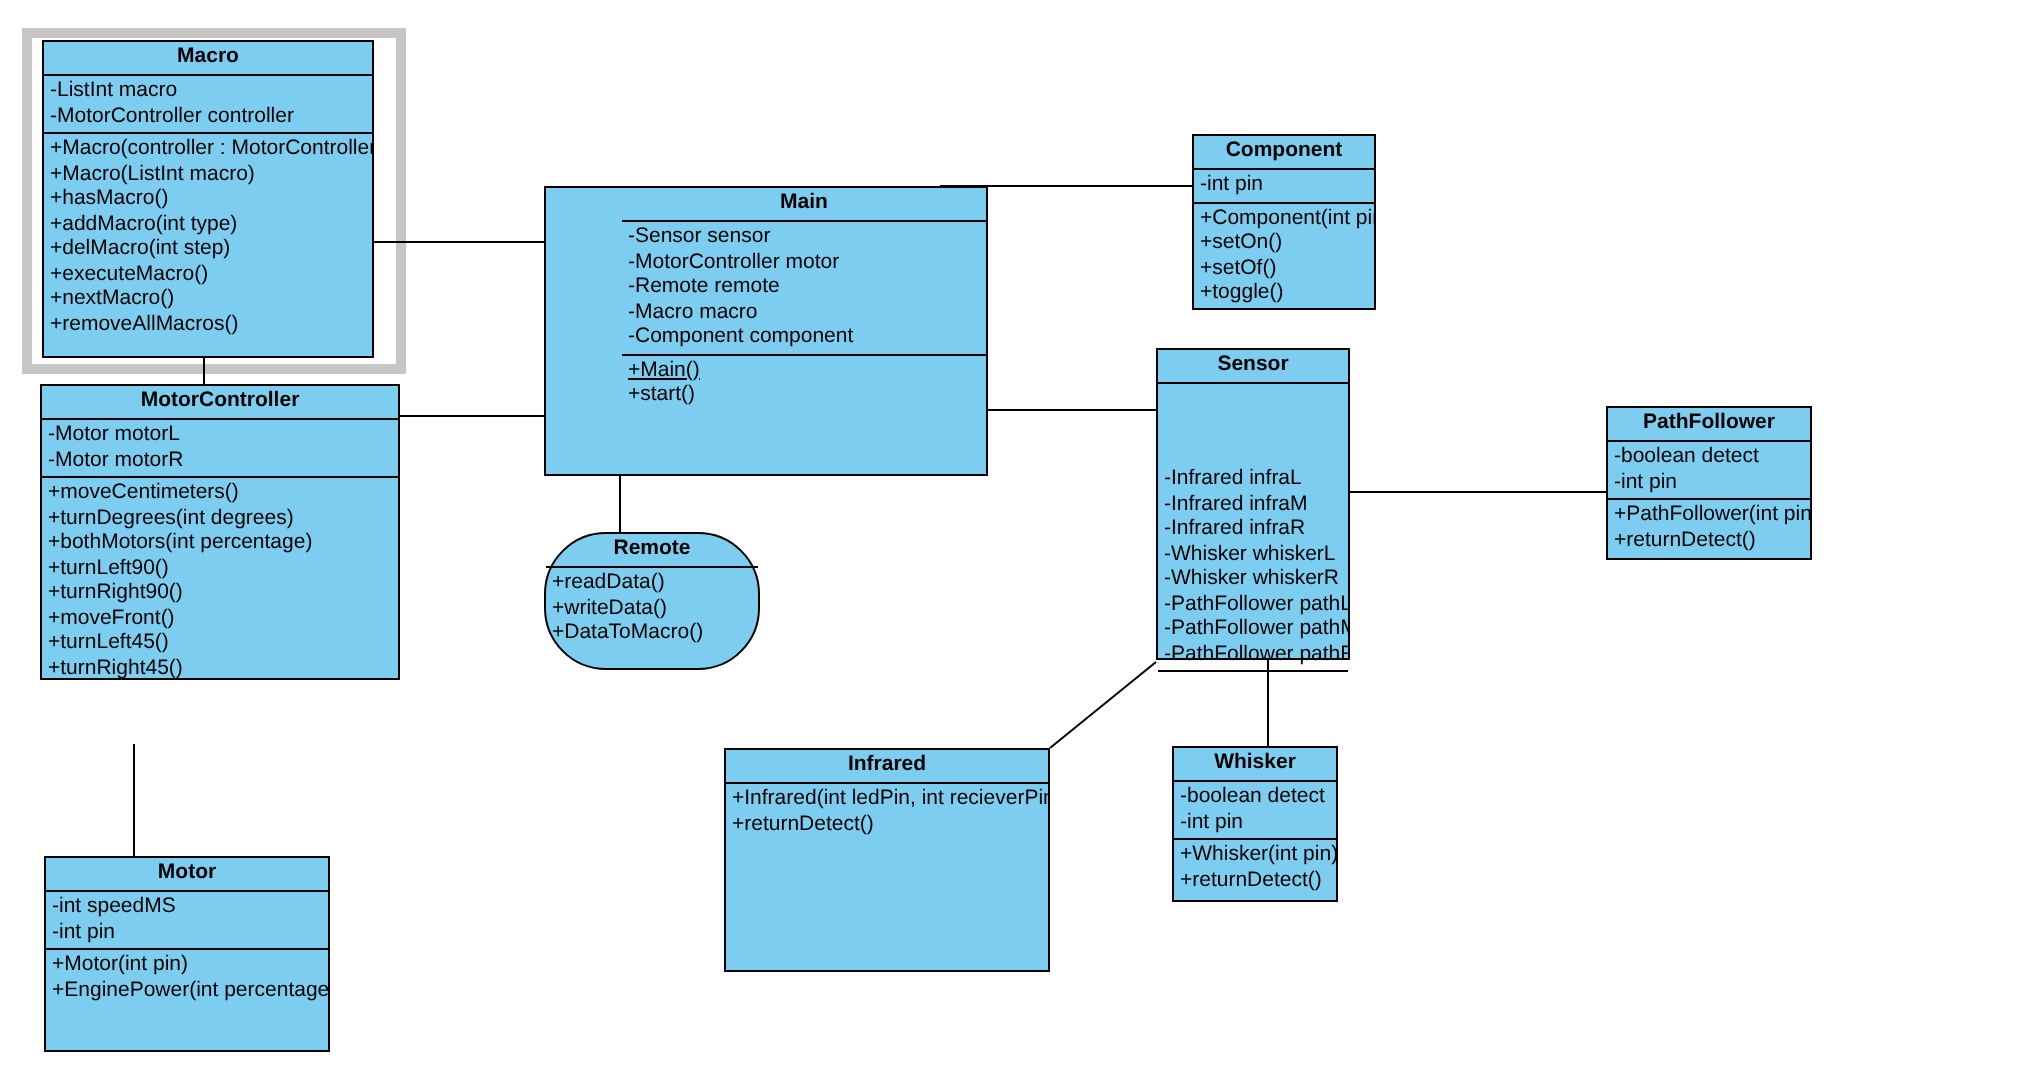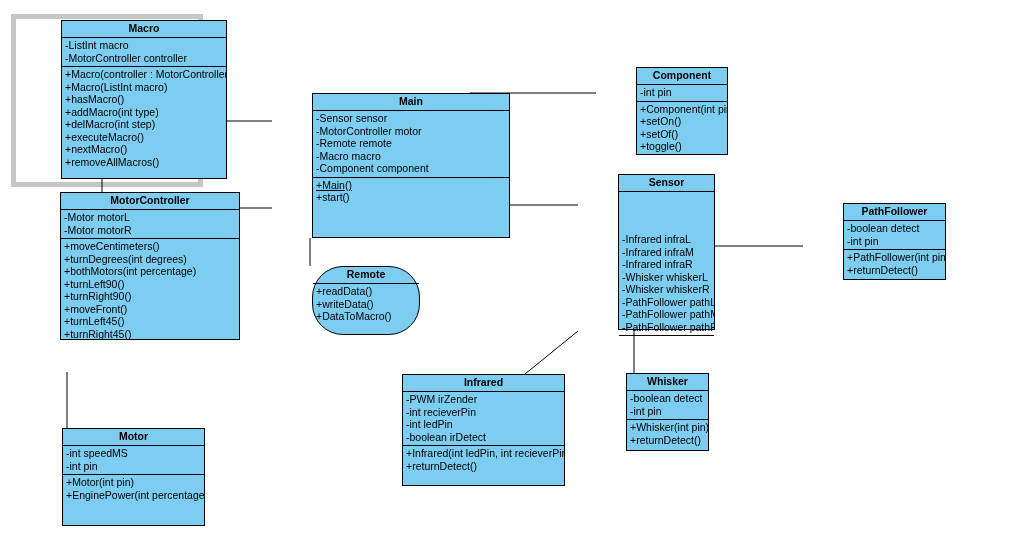--- a/index.html
+++ b/index.html
@@ -12,21 +12,21 @@
   #canvas{position:absolute;left:0;top:0;width:1018px;height:537px;}
   #wires{position:absolute;left:0;top:0;width:1018px;height:537px;z-index:1;}
   .sel-frame{
     position:absolute;z-index:0;box-sizing:border-box;
     border:5px solid #c6c6c6;background:transparent;
   }
   .uml-class{
     position:absolute;z-index:2;box-sizing:border-box;
     background:#7dcdf0;border:1px solid #000;
     display:flex;flex-direction:column;
-    font-size:10.5px;color:#000;line-height:12.5px;margin-left:40px;
+    font-size:10.5px;color:#000;line-height:12.5px;
   }
   .uml-title{
     flex:0 0 auto;height:16px;line-height:15px;
     border-bottom:1px solid #000;
     font-weight:bold;text-align:center;font-size:10.5px;
     overflow:hidden;white-space:nowrap;
   }
   .uml-attrs{
     flex:0 0 auto;border-bottom:1px solid #000;
     padding:1px 0 2px 0;overflow:hidden;
@@ -95,21 +95,21 @@
         <div class="uml-title">Motor</div>
         <div class="uml-attrs">
           <div class="uml-row">-int speedMS</div>
           <div class="uml-row">-int pin</div>
         </div>
         <div class="uml-methods">
           <div class="uml-row">+Motor(int pin)</div>
           <div class="uml-row">+EnginePower(int percentage)</div>
         </div>
       </div>
-      <div class="uml-class" style="left: 272px; top: 93px; width: 198px; height: 145px;">
+      <div class="uml-class" style="left: 272px; top: 93px; width: 222px; height: 145px; padding-left: 38px;">
         <div class="uml-title">Main</div>
         <div class="uml-attrs">
           <div class="uml-row">-Sensor sensor</div>
           <div class="uml-row">-MotorController motor</div>
           <div class="uml-row">-Remote remote</div>
           <div class="uml-row">-Macro macro</div>
           <div class="uml-row">-Component component</div>
         </div>
         <div class="uml-methods">
           <div class="uml-row u">+Main()</div>
@@ -159,26 +159,20 @@
           <div class="uml-row">-boolean detect</div>
           <div class="uml-row">-int pin</div>
         </div>
         <div class="uml-methods">
           <div class="uml-row">+PathFollower(int pin)</div>
           <div class="uml-row">+returnDetect()</div>
         </div>
       </div>
       <div class="uml-class" style="left: 362px; top: 374px; width: 163px; height: 112px;">
         <div class="uml-title">Infrared</div>
-        <div class="uml-attrs">
-          <div class="uml-row">-PWM irZender</div>
-          <div class="uml-row">-int recieverPin</div>
-          <div class="uml-row">-int ledPin</div>
-          <div class="uml-row">-boolean irDetect</div>
-        </div>
         <div class="uml-methods">
           <div class="uml-row">+Infrared(int ledPin, int recieverPin)</div>
           <div class="uml-row">+returnDetect()</div>
         </div>
       </div>
       <div class="uml-class" style="left: 586px; top: 373px; width: 83px; height: 78px;">
         <div class="uml-title">Whisker</div>
         <div class="uml-attrs">
           <div class="uml-row">-boolean detect</div>
           <div class="uml-row">-int pin</div>

